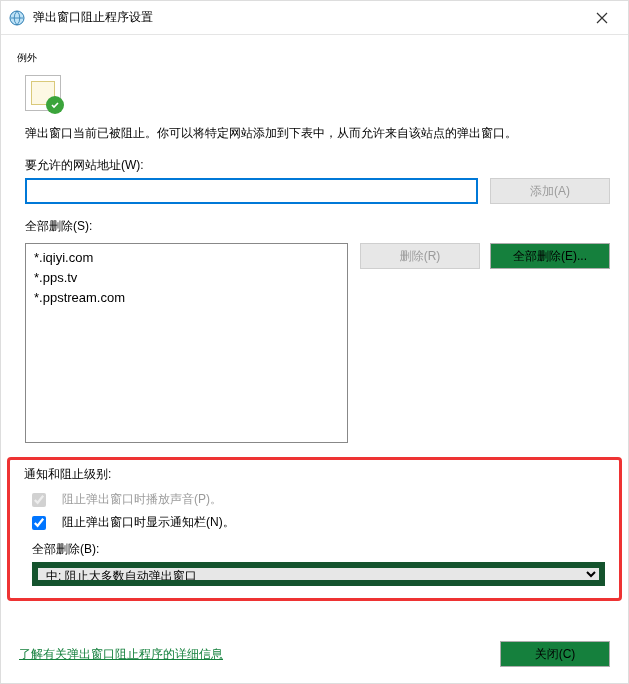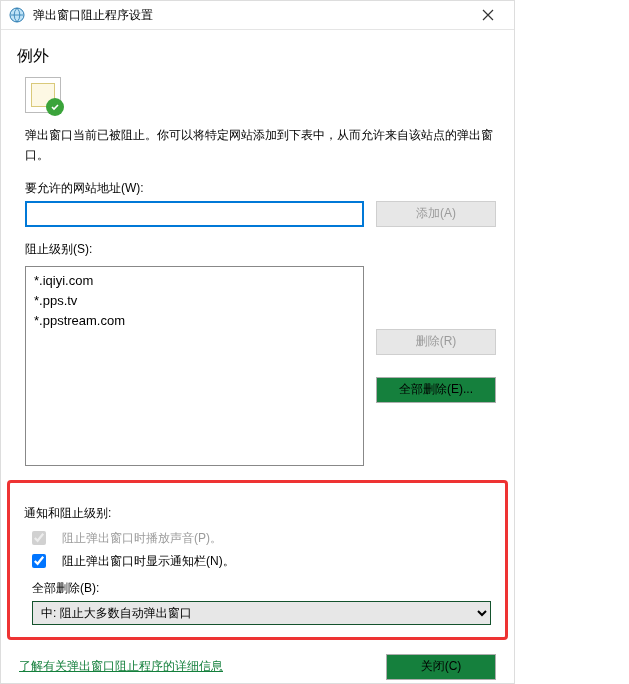--- a/index.html
+++ b/index.html
@@ -7,21 +7,21 @@
   body {
     font-family: "Microsoft YaHei", "Segoe UI", Tahoma, sans-serif;
     font-size: 12px;
     background: #fff;
     width: 629px;
     height: 684px;
     overflow: hidden;
     color: #000;
   }
   .dialog {
-    width: 515px;
+    width: 629px;
     height: 684px;
     background: #fff;
     display: flex;
     flex-direction: column;
     border: 1px solid #ddd;
   }
   .titlebar {
     height: 34px;
     display: flex;
     align-items: center;
@@ -39,21 +39,21 @@
     display:flex;align-items:center;justify-content:center;
     cursor: default;
     color:#333;
   }
   .titlebar .close-btn svg { stroke:#333; }
   .body {
     flex: 1;
     padding: 10px 14px 0 14px;
     display:flex;flex-direction:column;
   }
-  .section-label { font-size: 16px; margin: 6px 0 2px 2px; }
+  .section-label { font-size: 10px; margin: 6px 0 2px 2px; }
   .info-row {
     display:flex;
     align-items:flex-start;
     gap:12px;
     padding: 8px 4px 10px 10px;
     flex-direction: column;
   }
   .info-icon {
     width:36px;height:36px;flex:none;
     border:1px solid #bbb;background:#fff;
@@ -102,41 +102,41 @@
   .sites-list {
     flex:1;
     height:200px;
     border:1px solid #888;
     background:#fff;
     padding:4px 8px;
     font-size:13px;
     overflow:auto;
   }
   .sites-list .item { line-height:20px; cursor:default; }
-  .side-buttons { display:flex;flex-direction:column;gap:22px;justify-content:center; }
+  .side-buttons { display:flex;flex-direction:row;gap:10px; }
   .highlight-box {
     border:3px solid #e33;
     margin: 14px -8px 0 -8px;
     padding: 6px 14px 12px 14px;
     border-radius:4px;
   }
-  .group-title { font-size:12px; margin:16px 0 8px 0; }
+  .group-title { font-size:12px; margin:0 0 8px 0; }
   .checkbox-row {
     display:flex;align-items:center;gap:16px;
     margin: 4px 0 6px 8px;
     font-size:12px;
   }
   .checkbox-row.disabled { color:#9b9b9b; }
   input[type=checkbox]{ width:14px;height:14px;margin:0; }
   .sel-label { font-size:12px; margin:10px 0 4px 8px; }
   select.level {
     width: calc(100% - 8px);
     margin-left:8px;
     height:24px;
-    border:1px solid #14532d;
+    border:6px solid #14532d;
     background:#e7e7e7;
     font-size:12px;
     padding:0 4px;
   }
   .footer {
     display:flex;align-items:center;
     padding:14px 18px 16px 18px;
   }
   .footer .link {
     color:#15803d; text-decoration:underline;
@@ -179,21 +179,21 @@
       </div>
       <div class="info-text">弹出窗口当前已被阻止。你可以将特定网站添加到下表中，从而允许来自该站点的弹出窗口。</div>
     </div>
 
     <div class="field-label">要允许的网站地址(W):</div>
     <div class="row">
       <input class="url-input" type="text" value="" style="">
       <div class="btn disabled">添加(A)</div>
     </div>
 
-    <div class="field-label" style="margin-top:14px">阻止级别(S):</div>
+    <div class="field-label" style="margin-top:14px">全部删除(S):</div>
     <div class="sites-container">
       <div class="sites-list" id="sites-list">
           <div class="item">*.iqiyi.com</div>
           <div class="item">*.pps.tv</div>
           <div class="item">*.ppstream.com</div>
         </div>
       <div class="side-buttons">
         <div class="btn disabled">删除(R)</div>
         <div class="btn">全部删除(E)...</div>
       </div>

